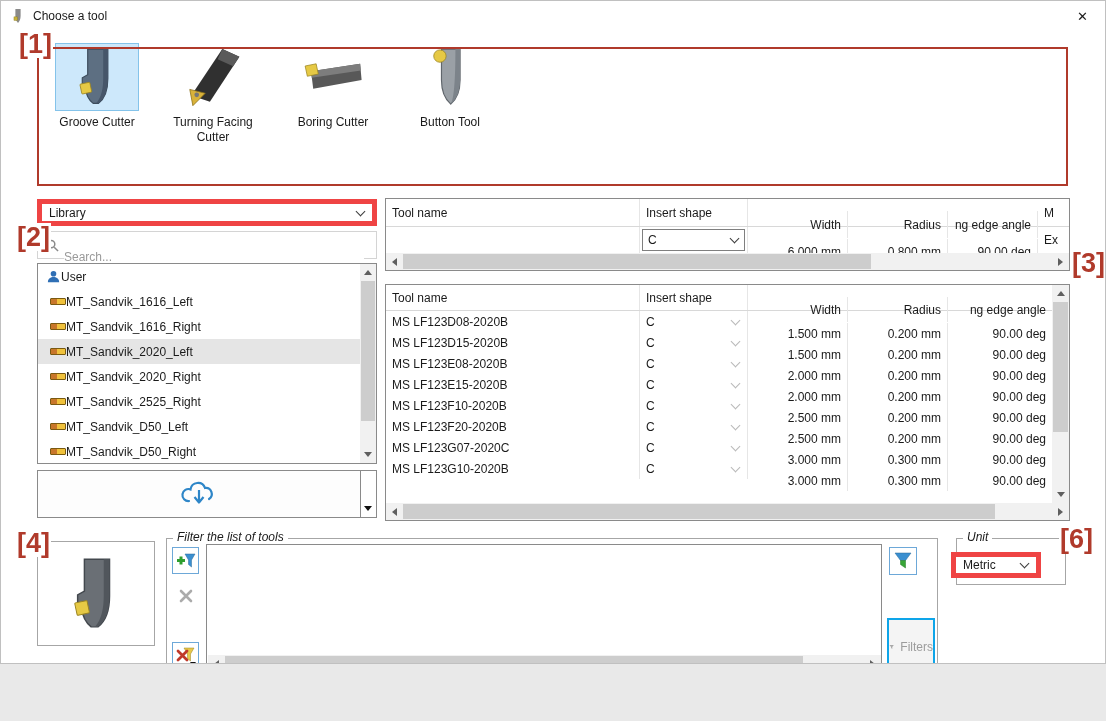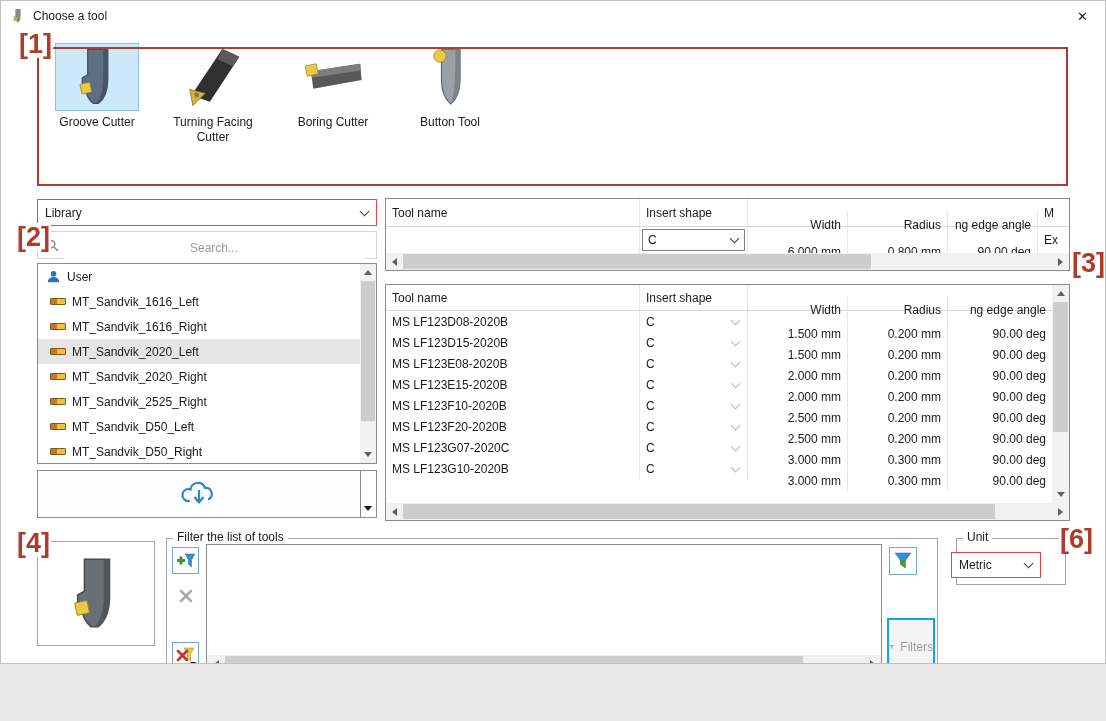--- a/index.html
+++ b/index.html
@@ -17,36 +17,36 @@
   .ann { position:absolute; z-index:50; font-size:27px; font-weight:700; color:#b03a2b; background:#fff; line-height:1.05; padding:0 1px; }
   .region1-box { position:absolute; left:36px; top:46px; width:1031px; height:139px; border:2px solid #b03a2b; z-index:40; pointer-events:none; }
 
   
   .tool-item { position:absolute; top:42px; text-align:center; }
   .tool-iconbox { height:68px; display:flex; align-items:center; justify-content:center; }
   .tool-iconbox.sel { background:#cde8fb; border:1px solid #84c3ea; }
   .tool-label { margin-top:4px; font-size:12px; line-height:1.25; }
 
   
-  .combo { position:absolute; background:#fff; border:1px solid #ef4444; }
+  .combo { position:absolute; background:#fff; border:5px solid #ef4444; }
   .combo .val { position:absolute; left:7px; top:50%; transform:translateY(-50%); white-space:nowrap; }
   .chev { position:absolute; width:7px; height:7px; border-right:1.4px solid #3c3c3c; border-bottom:1.4px solid #3c3c3c; transform:rotate(45deg); right:8px; top:calc(50% - 5px); }
   .chev.dim { border-color:#b9b9b9; }
 
   
   .searchbox { position:absolute; left:36px; top:230px; width:340px; height:28px; border:1px solid #d4d4d4; background:#fff; }
   .searchbox svg { position:absolute; left:8px; top:7px; }
-  .searchbox input { position:absolute; left:26px; top:4px; width:300px; height:24px; border:none; outline:none; font:12px "Liberation Sans",sans-serif; color:#4c1d95;text-align:center; }
+  .searchbox input { position:absolute; left:26px; top:13px; width:300px; height:24px; border:none; outline:none; font:12px "Liberation Sans",sans-serif; color:#4c1d95; }
   .searchbox input::placeholder { color:#9a9a9a; }
 
   
   .tree { position:absolute; left:36px; top:262px; width:340px; height:201px; border:1px solid #8a8a8a; background:#fff; overflow:hidden; }
   .tree-row { position:relative; height:25px; display:flex; align-items:center; width:323px; }
   .tree-row.sel { background:#e5e5e5; }
-  .tree-row .txt { margin-left:6px; white-space:nowrap; }
+  .tree-row .txt { white-space:nowrap; }
   .root-ind { width:8px; }
   .child-ind { width:12px; }
   .tool-mini { width:16px; height:7px; border:1px solid #7a5a10; border-radius:1px; background:linear-gradient(90deg,#c8762a 0 45%, #f0c23c 45% 100%); flex:none; }
 
   
   .sbv { position:absolute; background:#f1f1f1; width:17px; }
   .sbh { position:absolute; background:#f1f1f1; height:17px; }
   .sb-btn { position:absolute; width:17px; height:17px; background:#f1f1f1; display:flex; align-items:center; justify-content:center; }
   .thumb-v { position:absolute; left:1px; width:15px; background:#cdcdcd; }
   .thumb-h { position:absolute; top:1px; height:15px; background:#cdcdcd; }
@@ -72,21 +72,21 @@
   .drow { height:26px; }
   .lrow { height:21px; }
   .cell-combo { position:relative; width:100%; height:22px; background:#fff; border:1px solid #7f7f7f; }
   .cell-combo .val { position:absolute; left:5px; top:50%; transform:translateY(-50%); }
 
   
   .preview { position:absolute; left:36px; top:540px; width:118px; height:105px; border:1px solid #a6a6a6; background:#fff; display:flex; align-items:center; justify-content:center; }
 
   
   .groupbox { position:absolute; border:1px solid #a6a6a6; background:#fff; }
-  .group-label { position:absolute; background:#fff; padding:0 4px; font-size:12px; z-index:5; }
+  .group-label { position:absolute; background:#fff; padding:0 4px; font-size:12px; z-index:5;font-style:italic; }
 
   
   .sq-btn { position:absolute; width:27px; height:27px; background:#fff; display:flex; align-items:center; justify-content:center; }
   .sq-btn.on { border:1px solid #6da8d8; }
   .sq-btn .mini-drop { position:absolute; right:2px; bottom:2px; width:0; height:0; border-left:3px solid transparent; border-right:3px solid transparent; border-top:4px solid #111; }
   .filter-list { position:absolute; left:205px; top:543px; width:676px; height:130px; border:1px solid #8a8a8a; background:#fff; }
   .filters-btn { position:absolute; left:886px; top:617px; width:48px; height:62px; background:#f4f4f4; border:2px solid #0ea5e9; display:flex; flex-direction:row; align-items:center; justify-content:flex-end; padding-bottom:4px; gap:6px; }
   .filters-btn .lbl { color:#9c9c9c; font-size:12px; }
 </style>
 </head>

